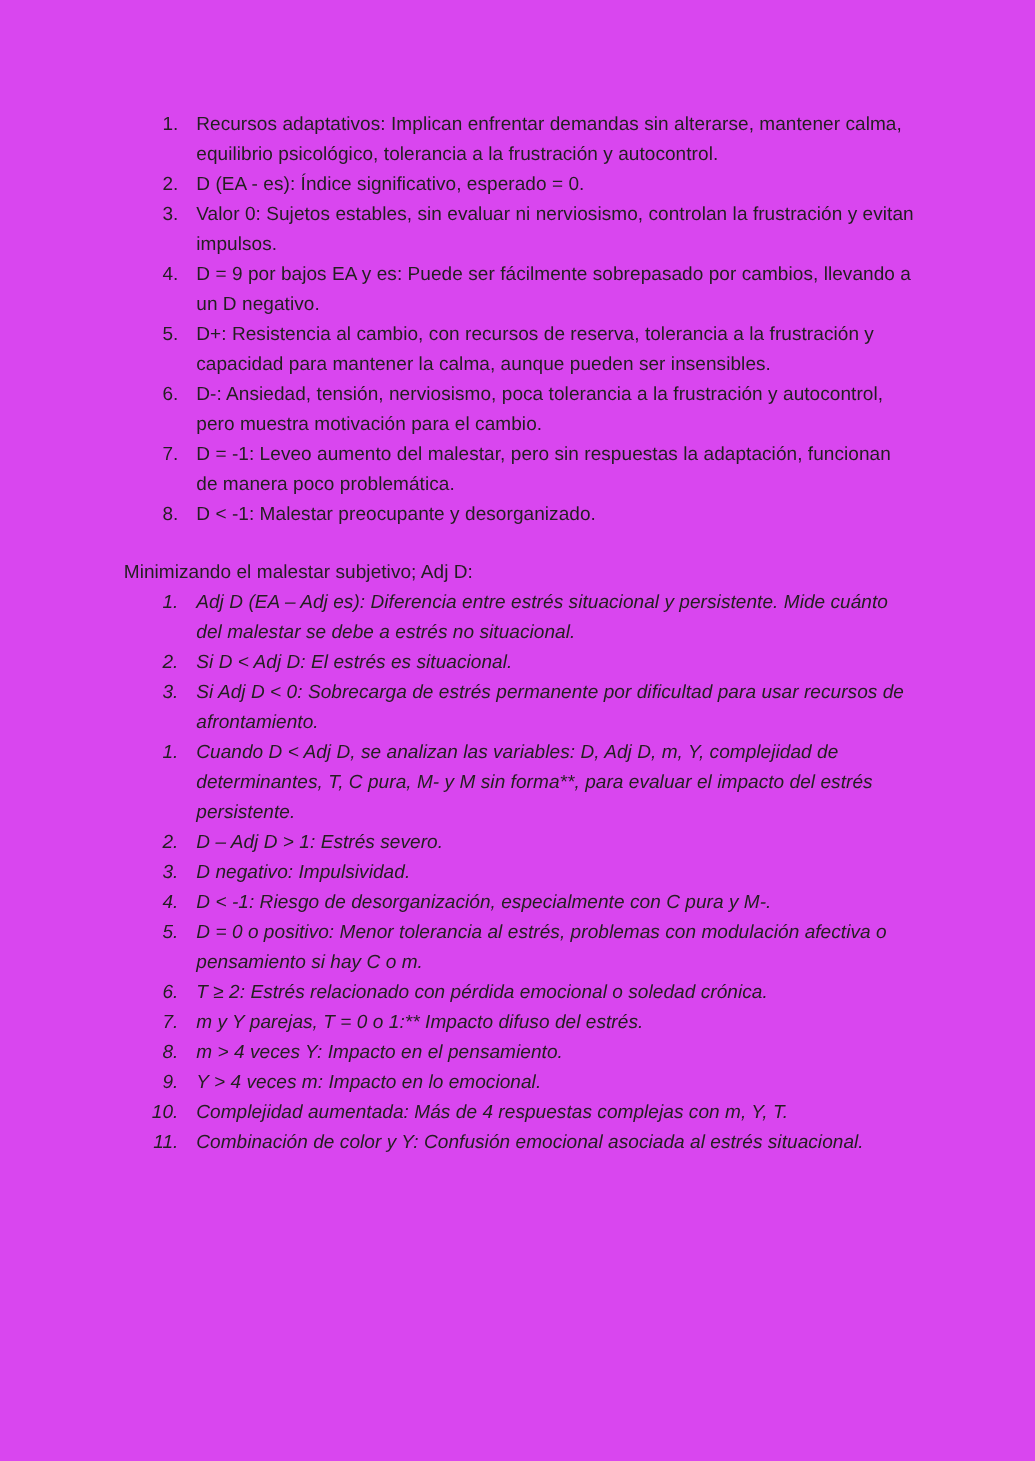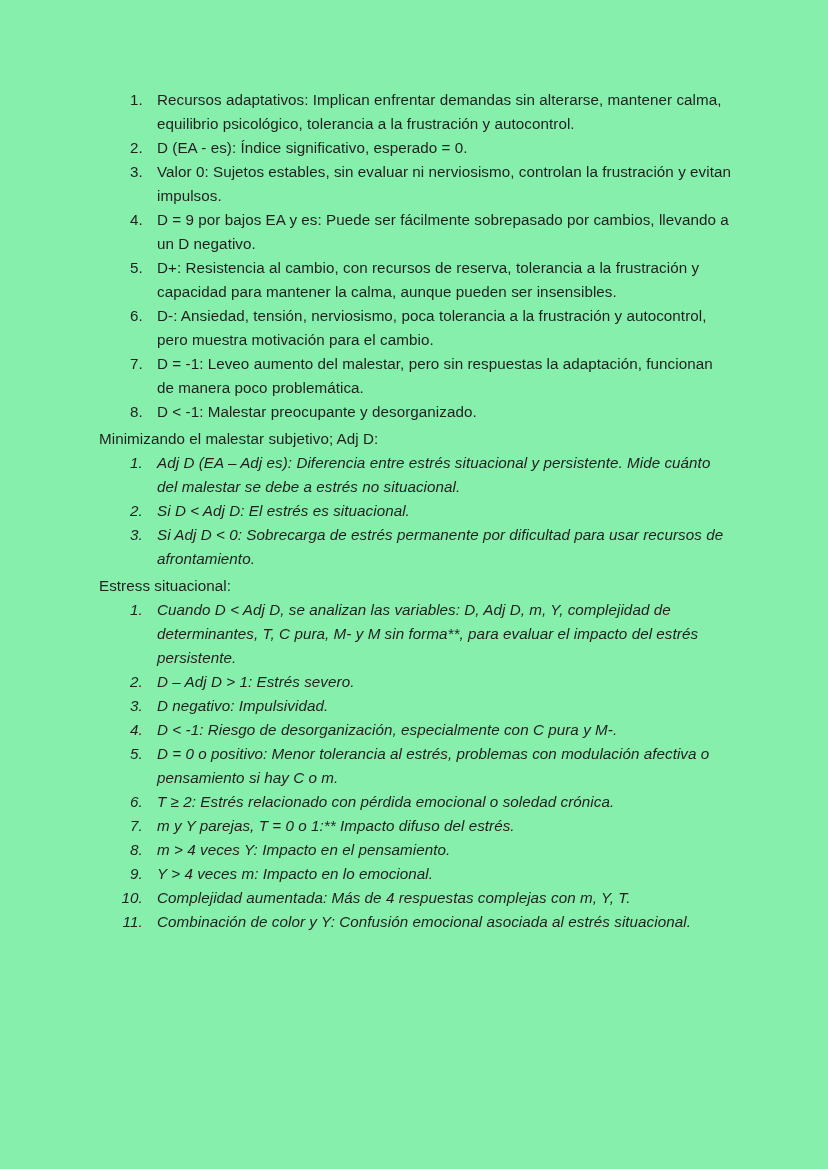--- a/index.html
+++ b/index.html
@@ -14,34 +14,34 @@
     font-family: "Liberation Sans", sans-serif;
     color: #231f20;
     -webkit-font-smoothing: antialiased;
   }
   .page {
     position: relative;
     width: 828px;
     height: 1169px;
     box-sizing: border-box;
     padding: 88px 96px 0 99px;
-    background: #86efac;
+    background: #d946ef;
   }
   .doc-body {
     width: 633px;
   }
   .para {
     font-size: 15.2px;
     line-height: 24px;
     margin: 0;
     padding: 0;
     letter-spacing: 0.06px;
   }
   .block-gap-before {
-    margin-top: 3px;
+    margin-top: 22px;
   }
   ol.numlist {
     margin: 0;
     padding: 0 0 0 48px;
     list-style-position: outside;
     list-style-type: decimal;
   }
   ol.numlist > li {
     font-size: 15.2px;
     line-height: 24px;
@@ -75,21 +75,20 @@
     </ol>
 
     <p class="para block-gap-before">Minimizando el malestar subjetivo; Adj D:</p>
 
     <ol class="numlist list-gap-before">
       <li>Adj D (EA – Adj es): Diferencia entre estrés situacional y persistente. Mide cuánto del malestar se debe a estrés no situacional.</li>
       <li>Si D &lt; Adj D: El estrés es situacional.</li>
       <li>Si Adj D &lt; 0: Sobrecarga de estrés permanente por dificultad para usar recursos de afrontamiento.</li>
     </ol>
 
-    <p class="para block-gap-before">Estress situacional:</p>
 
     <ol class="numlist list-gap-before">
       <li>Cuando D &lt; Adj D, se analizan las variables: D, Adj D, m, Y, complejidad de determinantes, T, C pura, M- y M sin forma**, para evaluar el impacto del estrés persistente.</li>
       <li>D – Adj D &gt; 1: Estrés severo.</li>
       <li>D negativo: Impulsividad.</li>
       <li>D &lt; -1: Riesgo de desorganización, especialmente con C pura y M-.</li>
       <li>D = 0 o positivo: Menor tolerancia al estrés, problemas con modulación afectiva o pensamiento si hay C o m.</li>
       <li>T ≥ 2: Estrés relacionado con pérdida emocional o soledad crónica.</li>
       <li>m y Y parejas, T = 0 o 1:** Impacto difuso del estrés.</li>
       <li>m &gt; 4 veces Y: Impacto en el pensamiento.</li>

